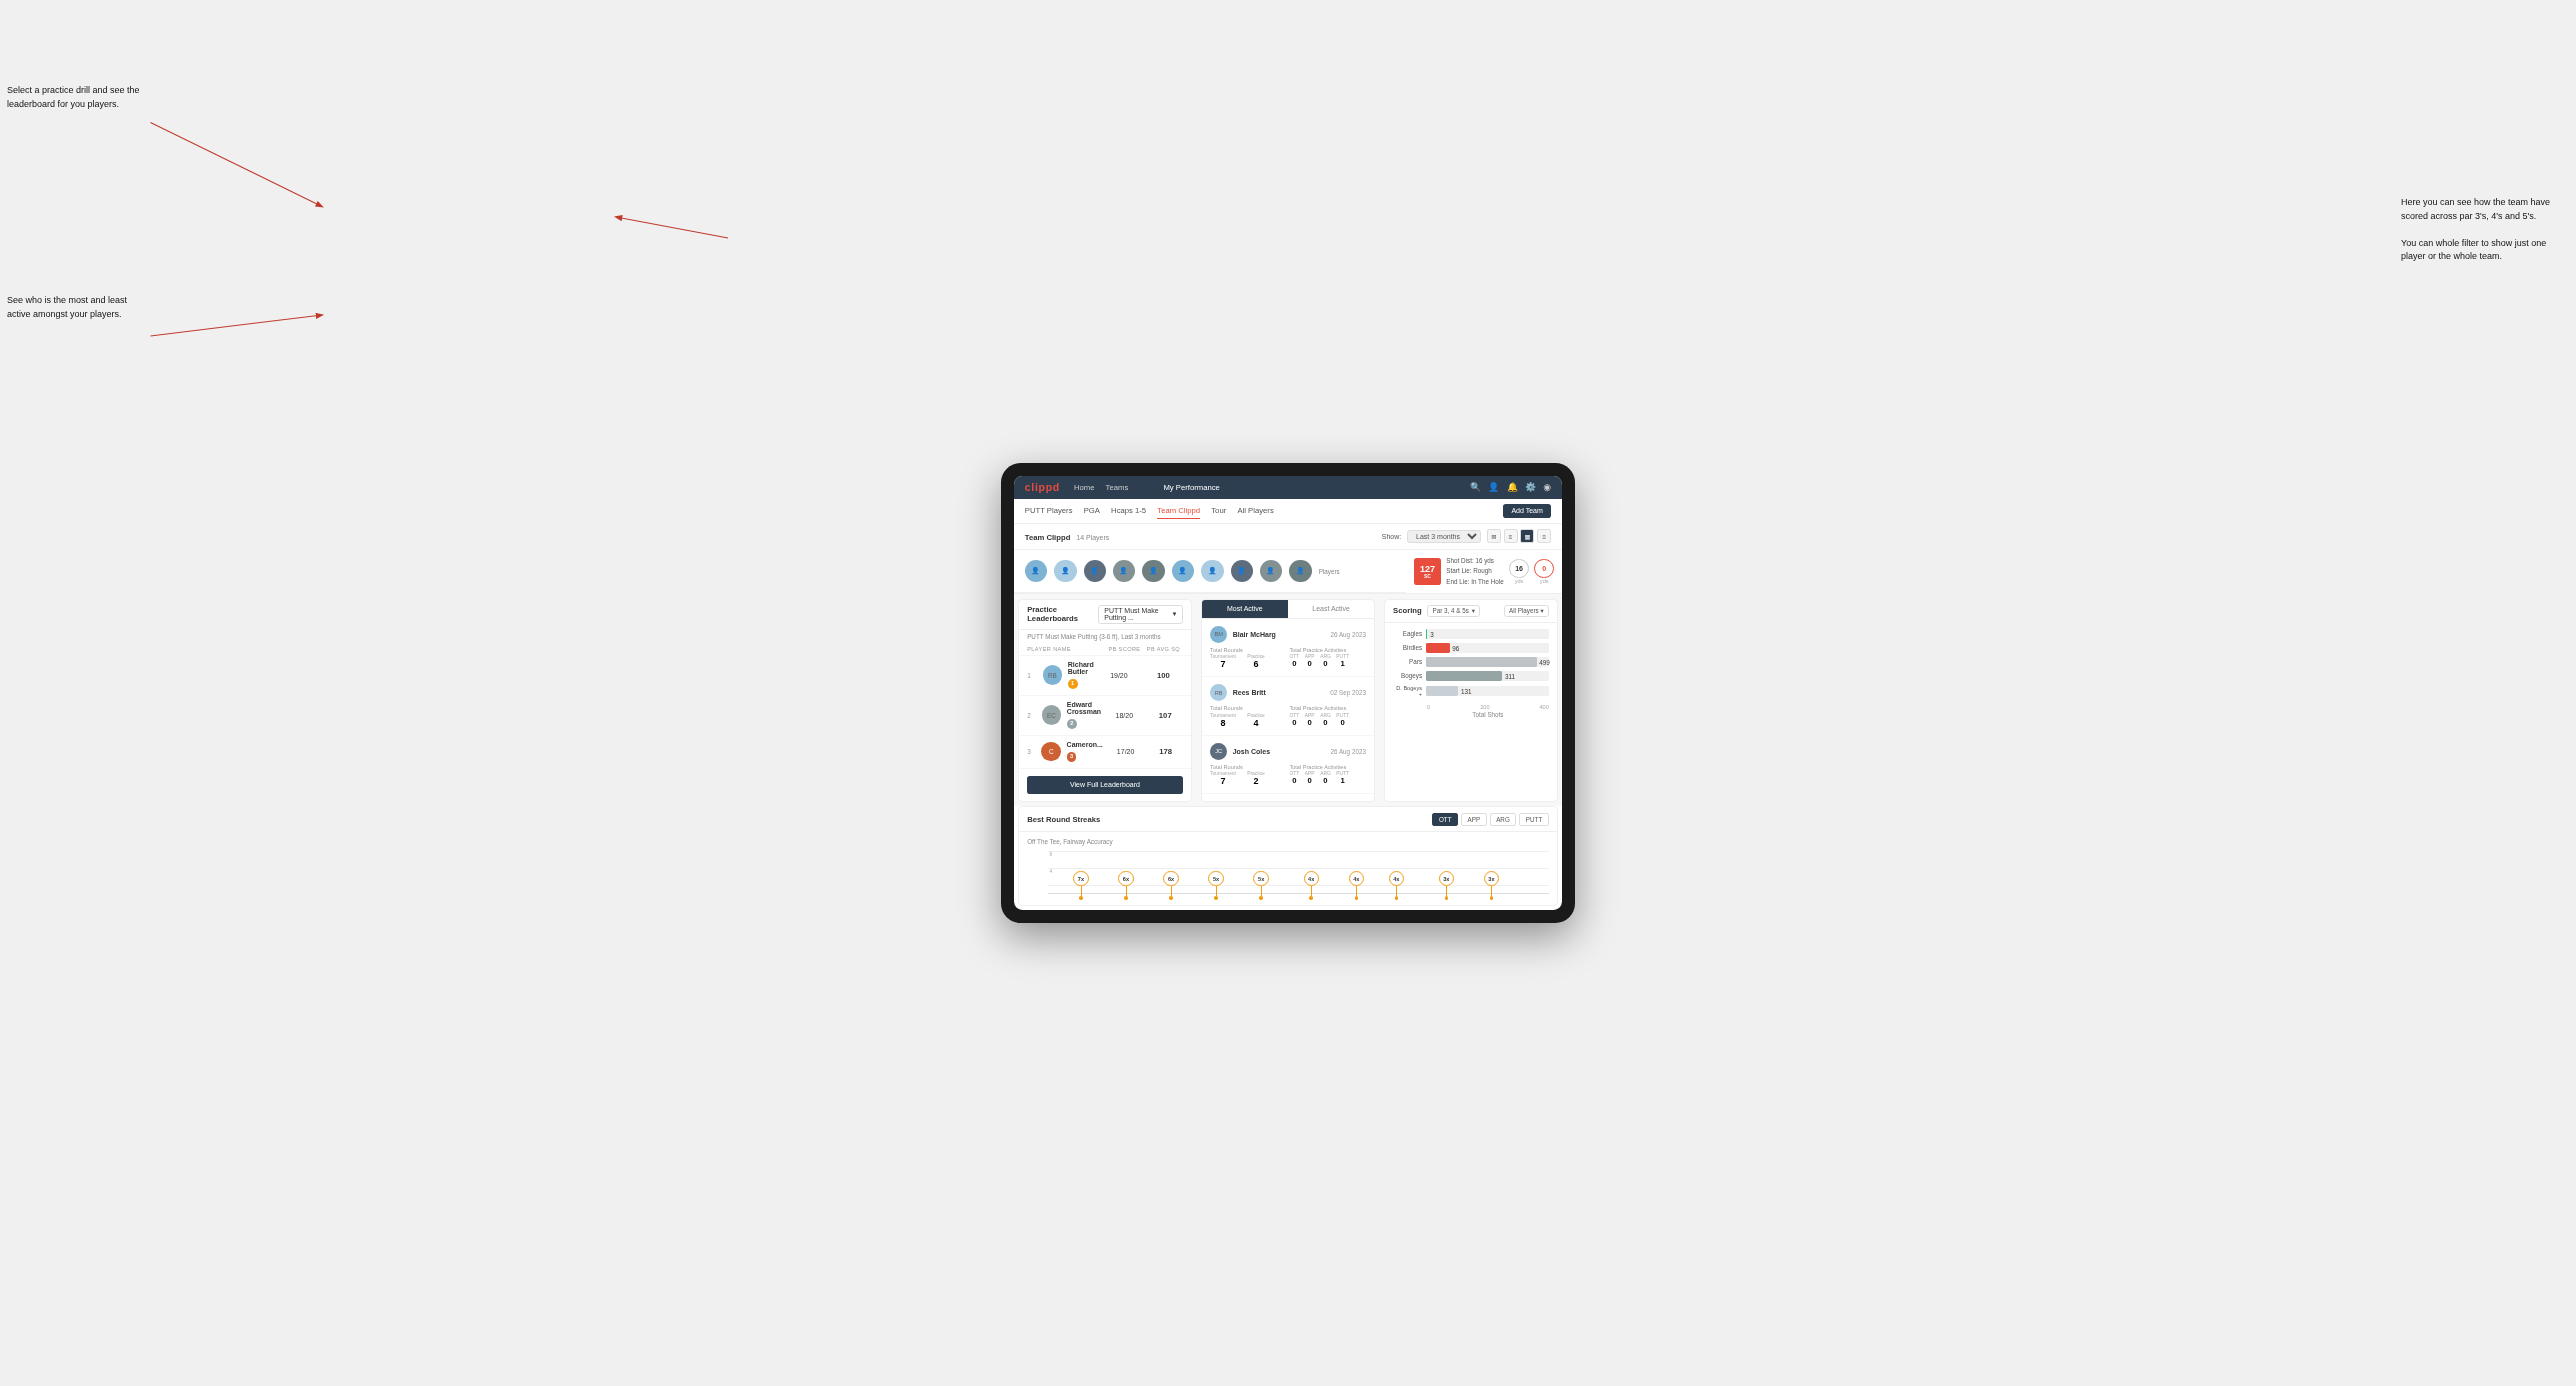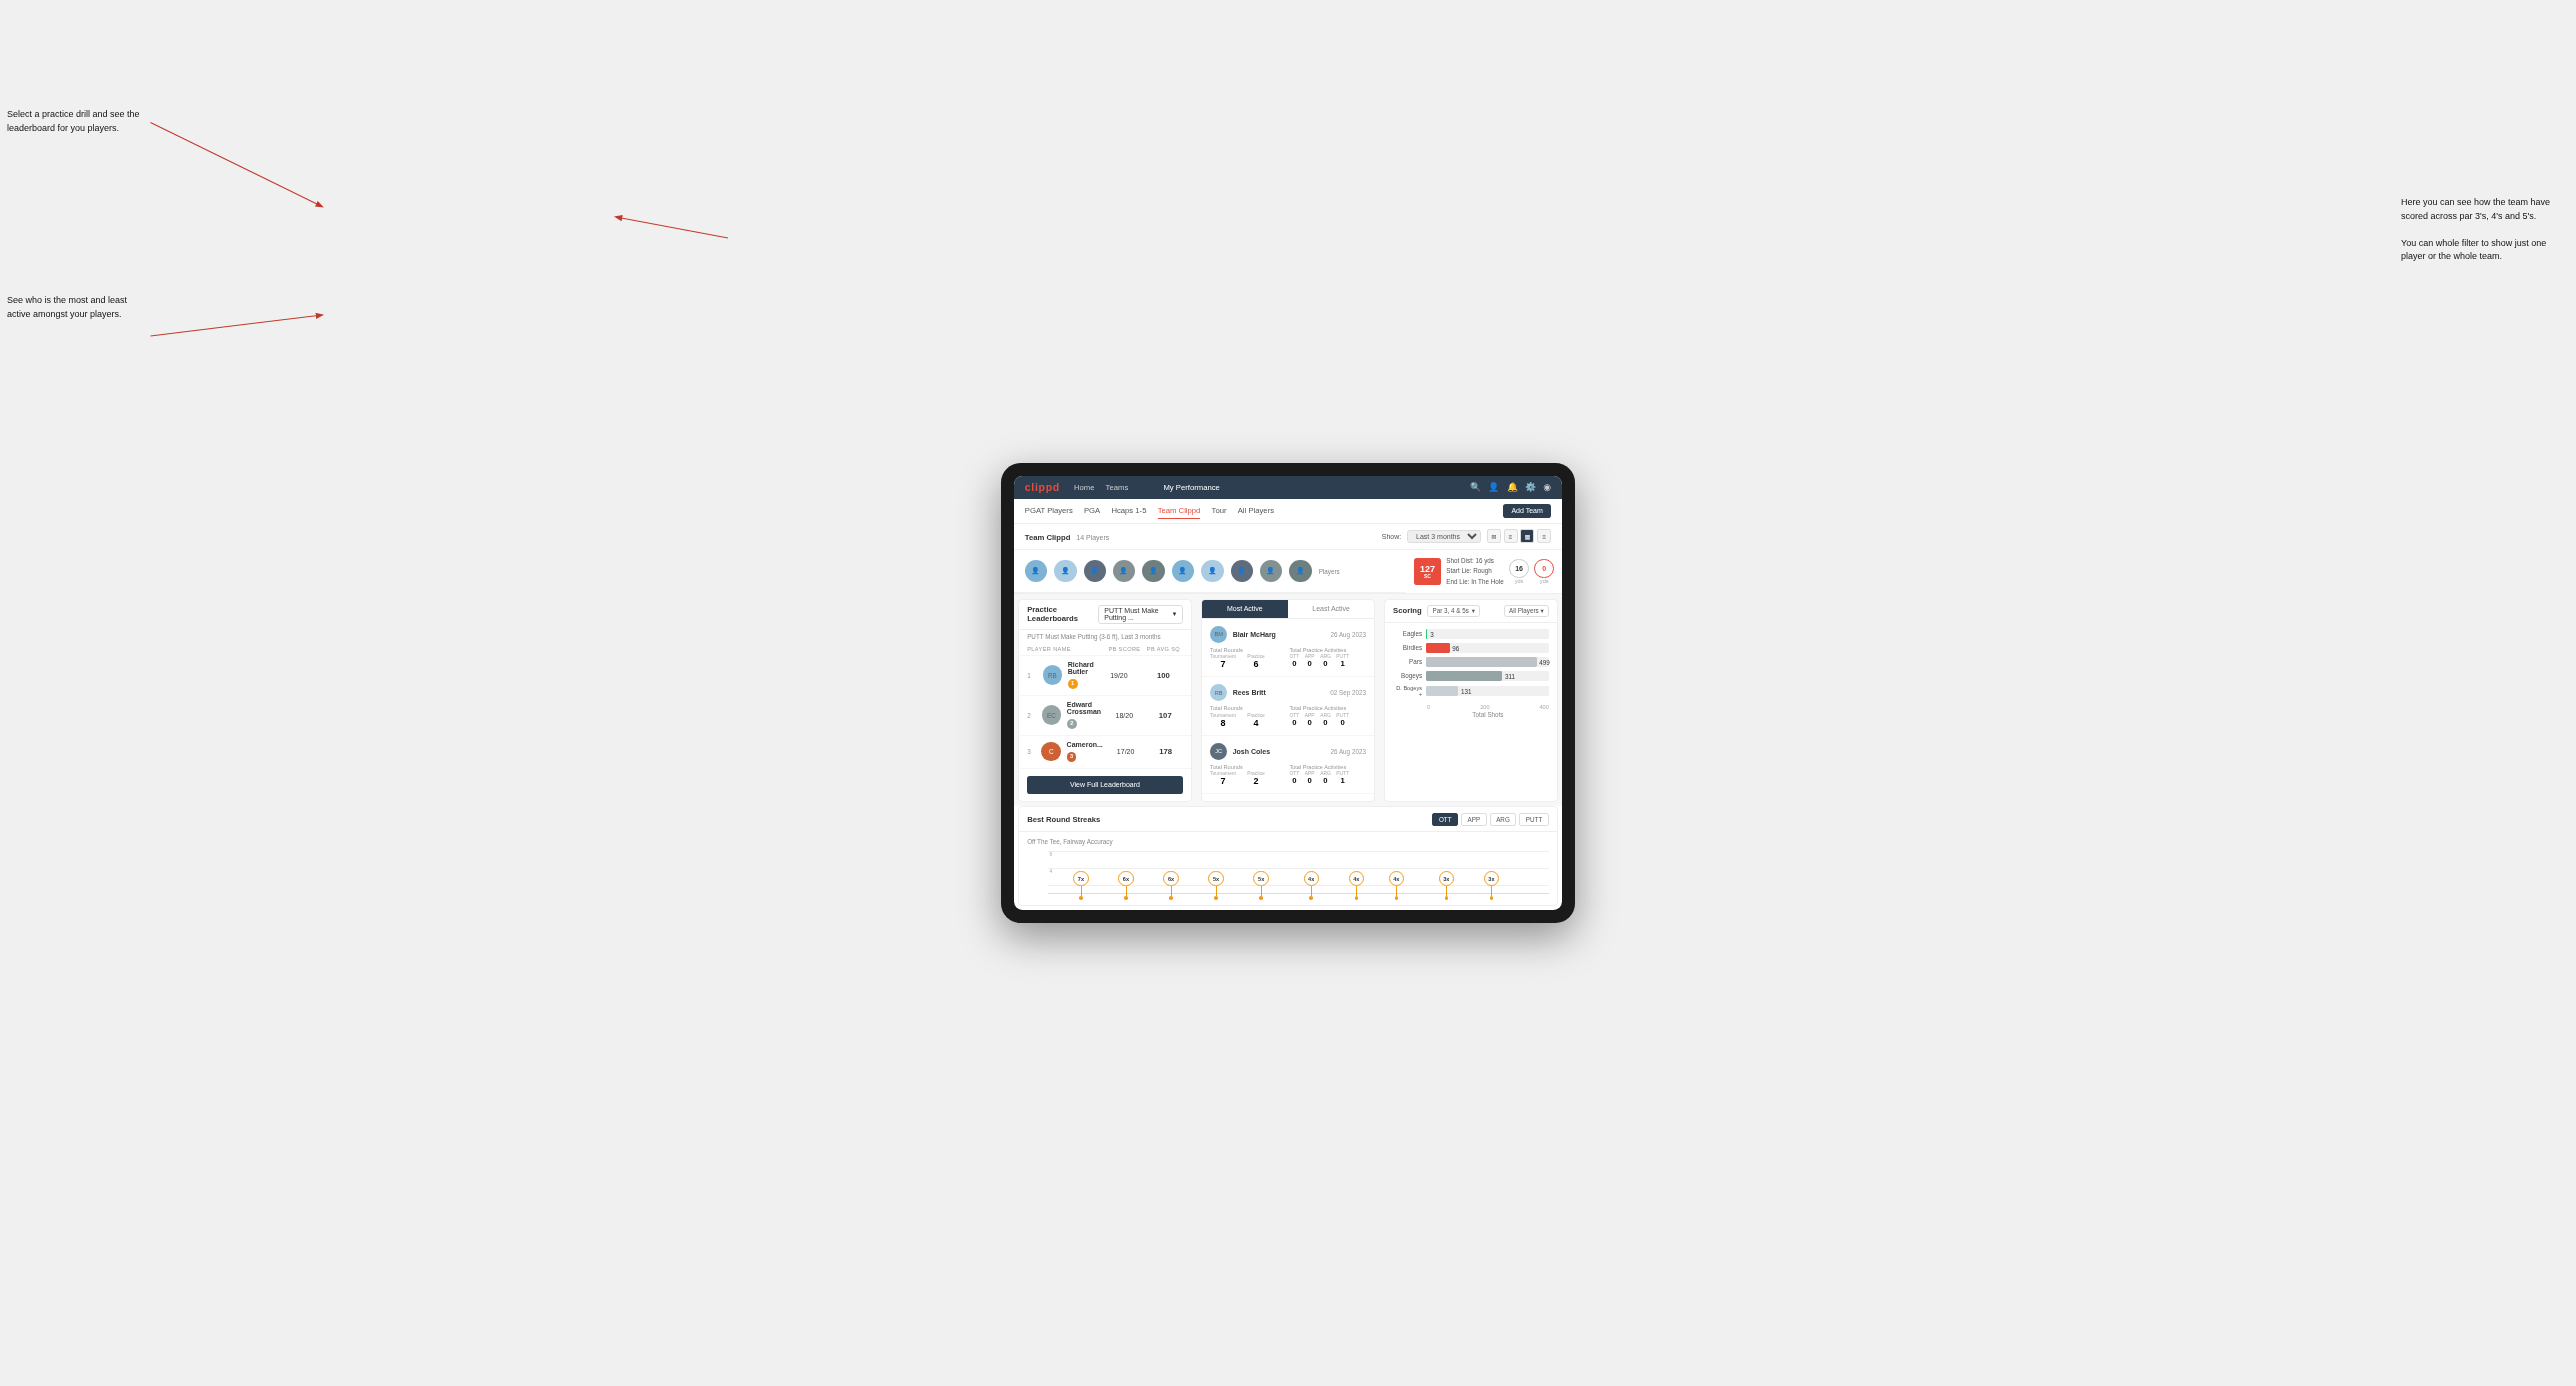--- a/index.html
+++ b/index.html
@@ -15,21 +15,21 @@
     }
 
     
     .annotation {
       position: absolute;
       font-size: 9px;
       color: #111;
       line-height: 1.5;
       max-width: 140px;
     }
-    .annotation-tl { top: 84px; left: 7px; margin-top: 24px; }
+    .annotation-tl { top: 84px; left: 7px; }
     .annotation-bl { top: 294px; left: 7px; }
     .annotation-tr { top: 196px; right: 7px; max-width: 168px; }
 
     
     .arrow-svg {
       position: absolute;
       pointer-events: none;
     }
 
     
@@ -435,21 +435,21 @@
       <div class="nav-icons">
         <span class="nav-icon">🔍</span>
         <span class="nav-icon">👤</span>
         <span class="nav-icon">🔔</span>
         <span class="nav-icon">⚙️</span>
         <span class="nav-icon">◉</span>
       </div>
     </div>
 
     <div class="sub-nav">
-      <span class="sub-nav-link">PGAT Players</span>
+      <span class="sub-nav-link">PUTT Players</span>
       <span class="sub-nav-link">PGA</span>
       <span class="sub-nav-link">Hcaps 1-5</span>
       <span class="sub-nav-link active">Team Clippd</span>
       <span class="sub-nav-link">Tour</span>
       <span class="sub-nav-link">All Players</span>
       <button class="add-team-btn">Add Team</button>
     </div>
 
     <div class="team-header">
       <div>

